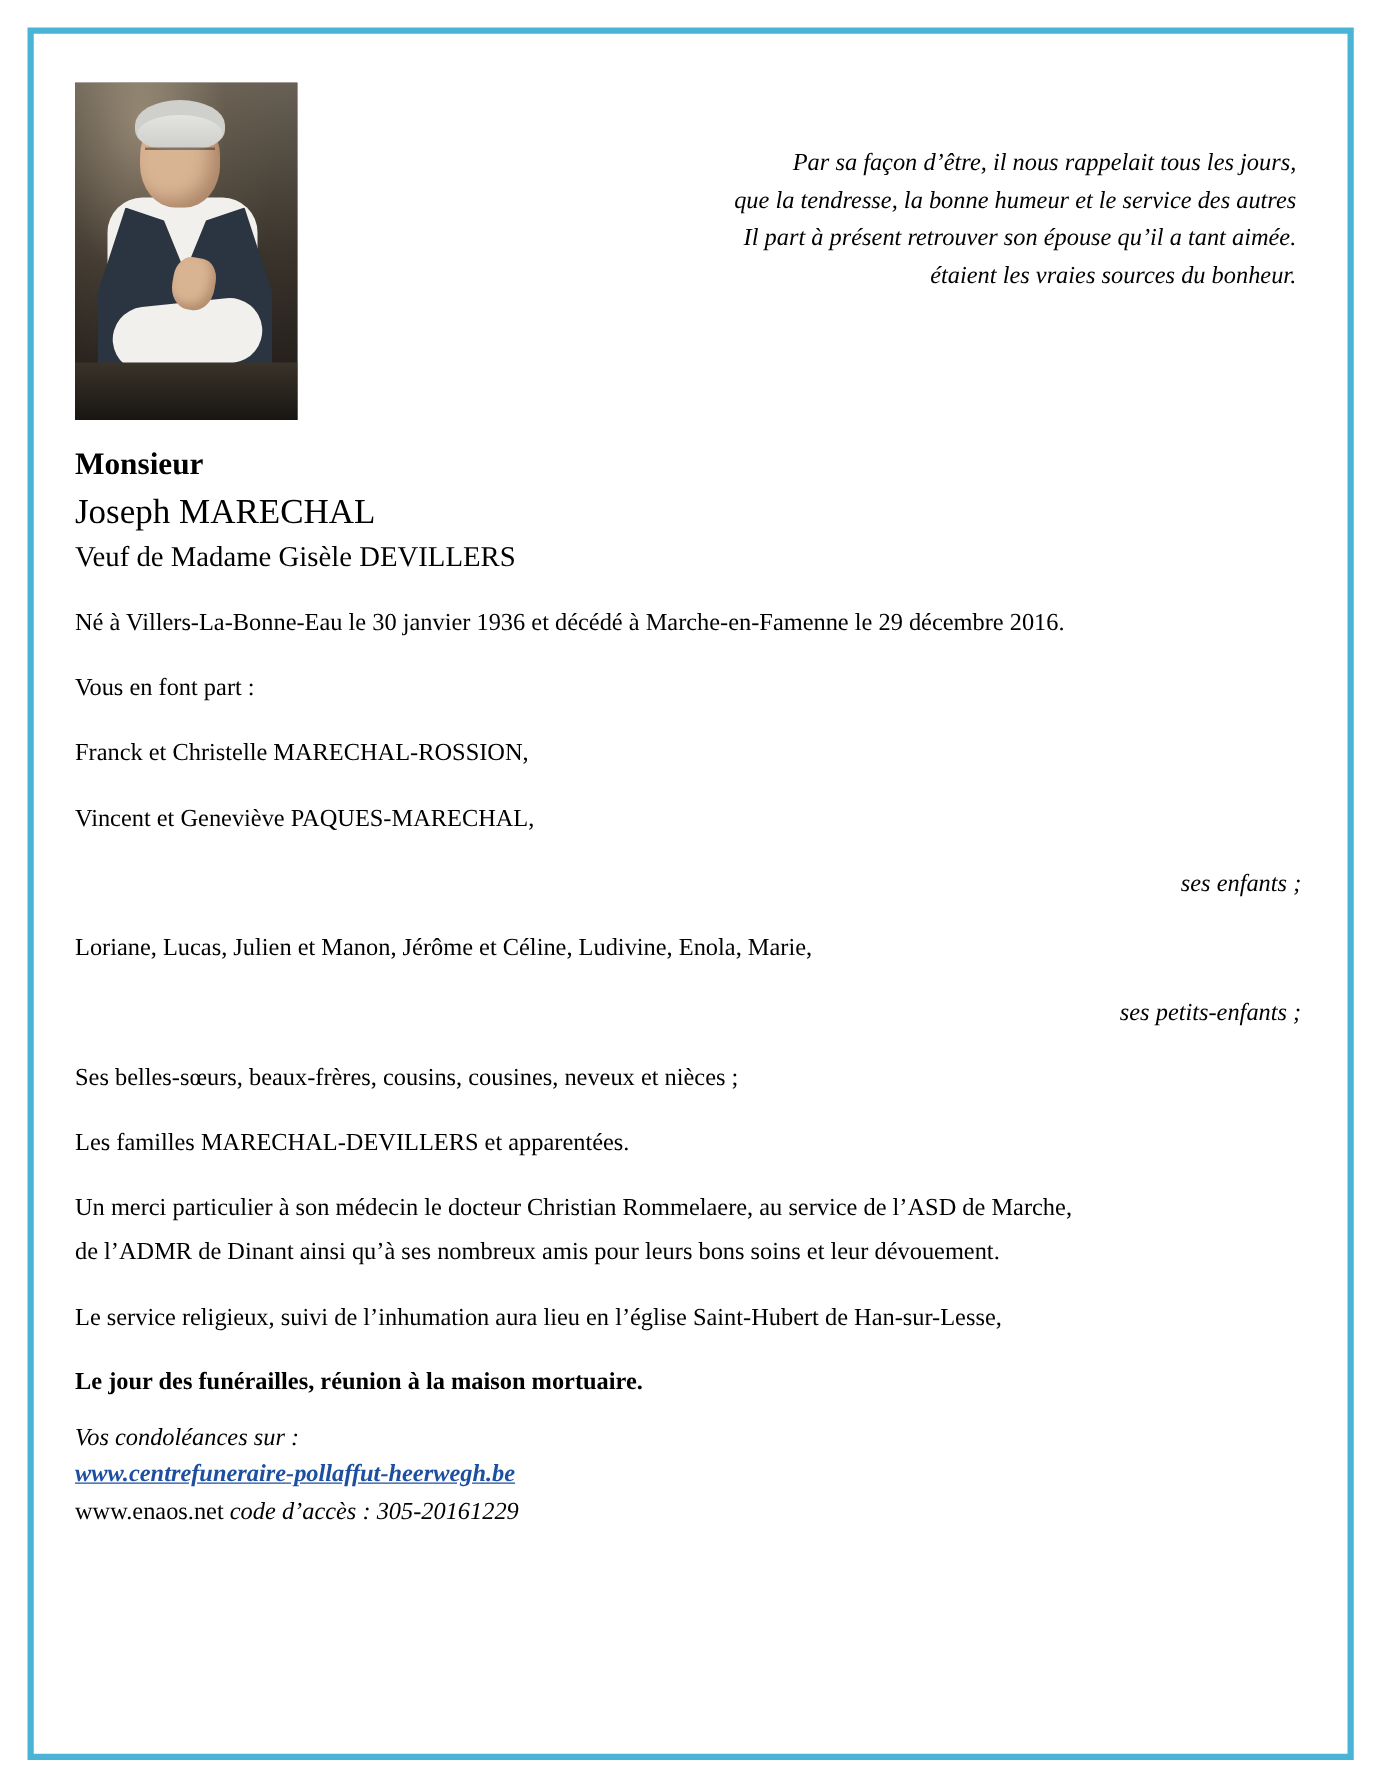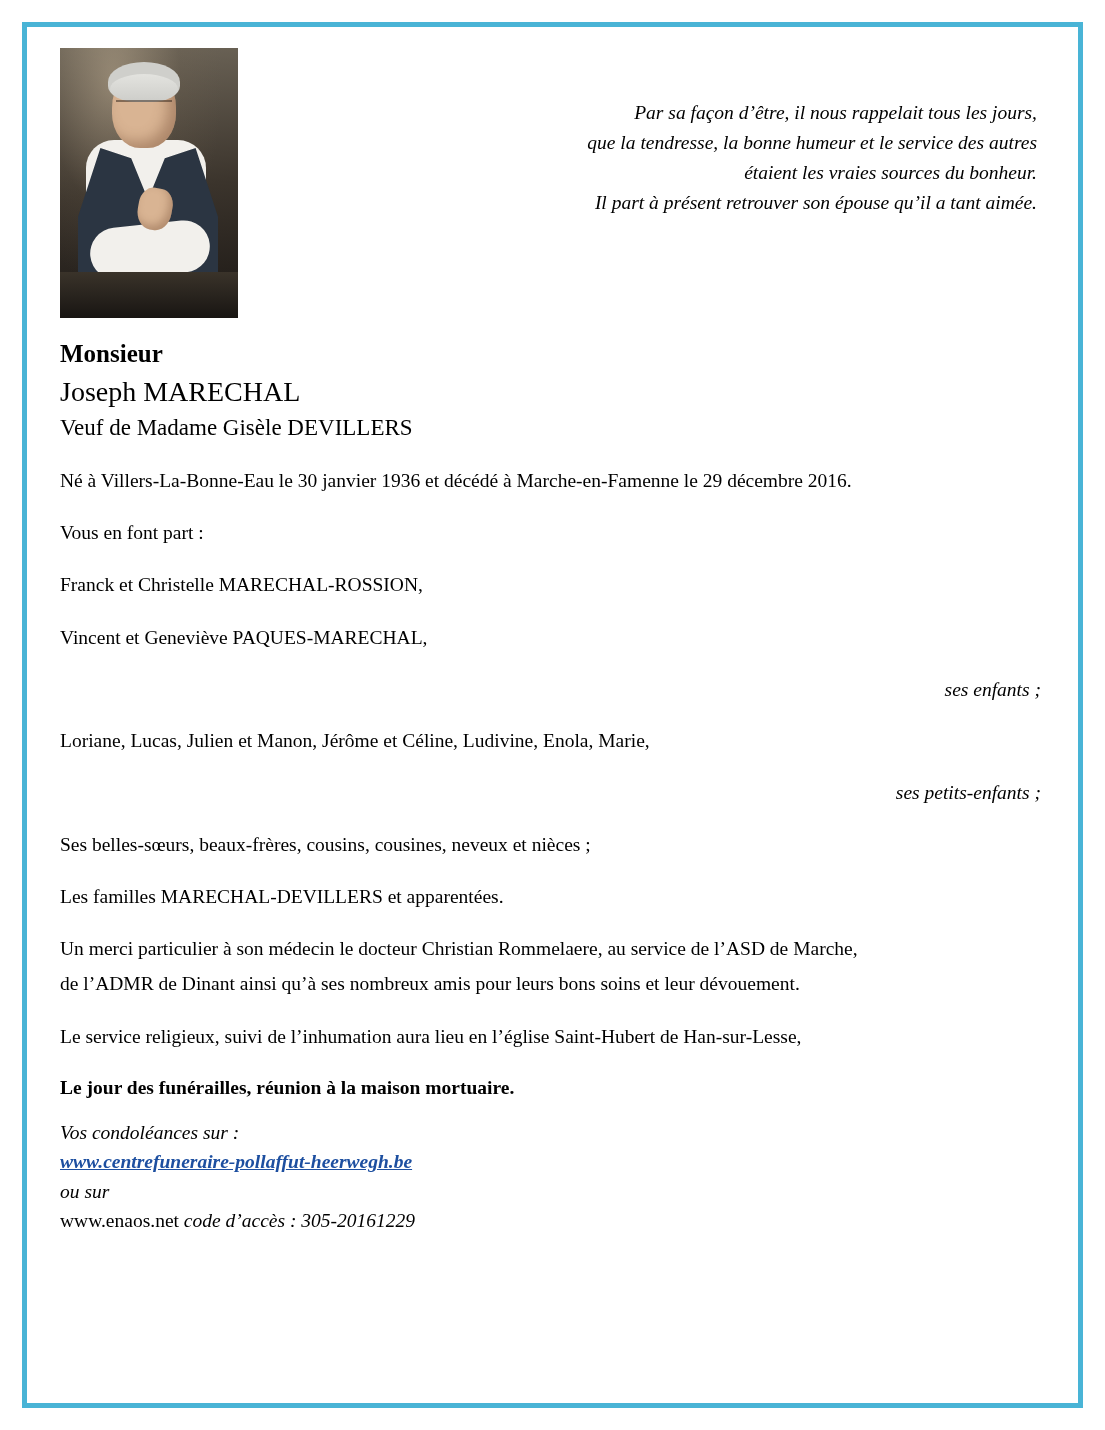--- a/index.html
+++ b/index.html
@@ -11,21 +11,21 @@
     width: 1105px;
     height: 1430px;
     font-family: "Liberation Serif", serif;
     color: #000000;
   }
   .page {
     position: relative;
     width: 1105px;
     height: 1430px;
     box-sizing: border-box;
-    padding: 18px 22px;
+    padding: 36px 22px;
     background: #ffffff;
   }
   .border-frame {
     position: absolute;
     left: 22px;
     top: 22px;
     right: 22px;
     bottom: 22px;
     border: 5px solid #49b4d6;
     box-sizing: border-box;
@@ -210,22 +210,22 @@
           <div class="p-glasses"></div>
           <div class="p-arm"></div>
           <div class="p-hand"></div>
           <div class="p-table"></div>
         </div>
       </div>
 
       <div class="epigraph">
         <div>Par sa façon d’être, il nous rappelait tous les jours,</div>
         <div>que la tendresse, la bonne humeur et le service des autres</div>
+        <div>Il part à présent retrouver son épouse qu’il a tant aimée.</div>
         <div>étaient les vraies sources du bonheur.</div>
-        <div>Il part à présent retrouver son épouse qu’il a tant aimée.</div>
       </div>
 
     </div>
 
     <div class="names">
       <div class="name-monsieur">Monsieur</div>
       <div class="name-main">Joseph MARECHAL</div>
       <div class="name-sub">Veuf de Madame Gisèle DEVILLERS</div>
     </div>
 
@@ -256,21 +256,20 @@
       </div>
 
 
 
       <div class="block-ctr">
         <div class="b gap-small">Le jour des funérailles, réunion à la maison mortuaire.</div>
         <div class="it">Vos condoléances sur :</div>
         <div>
           <span class="link-bold">www.centrefuneraire-pollaffut-heerwegh.be</span>
         </div>
-        <div class="it">ou sur</div>
         <div>
           <span class="link">www.enaos.net</span>
           <span class="it">code d’accès : 305-20161229</span>
         </div>
       </div>
 
     </div>
 
   </div>
 </div>

